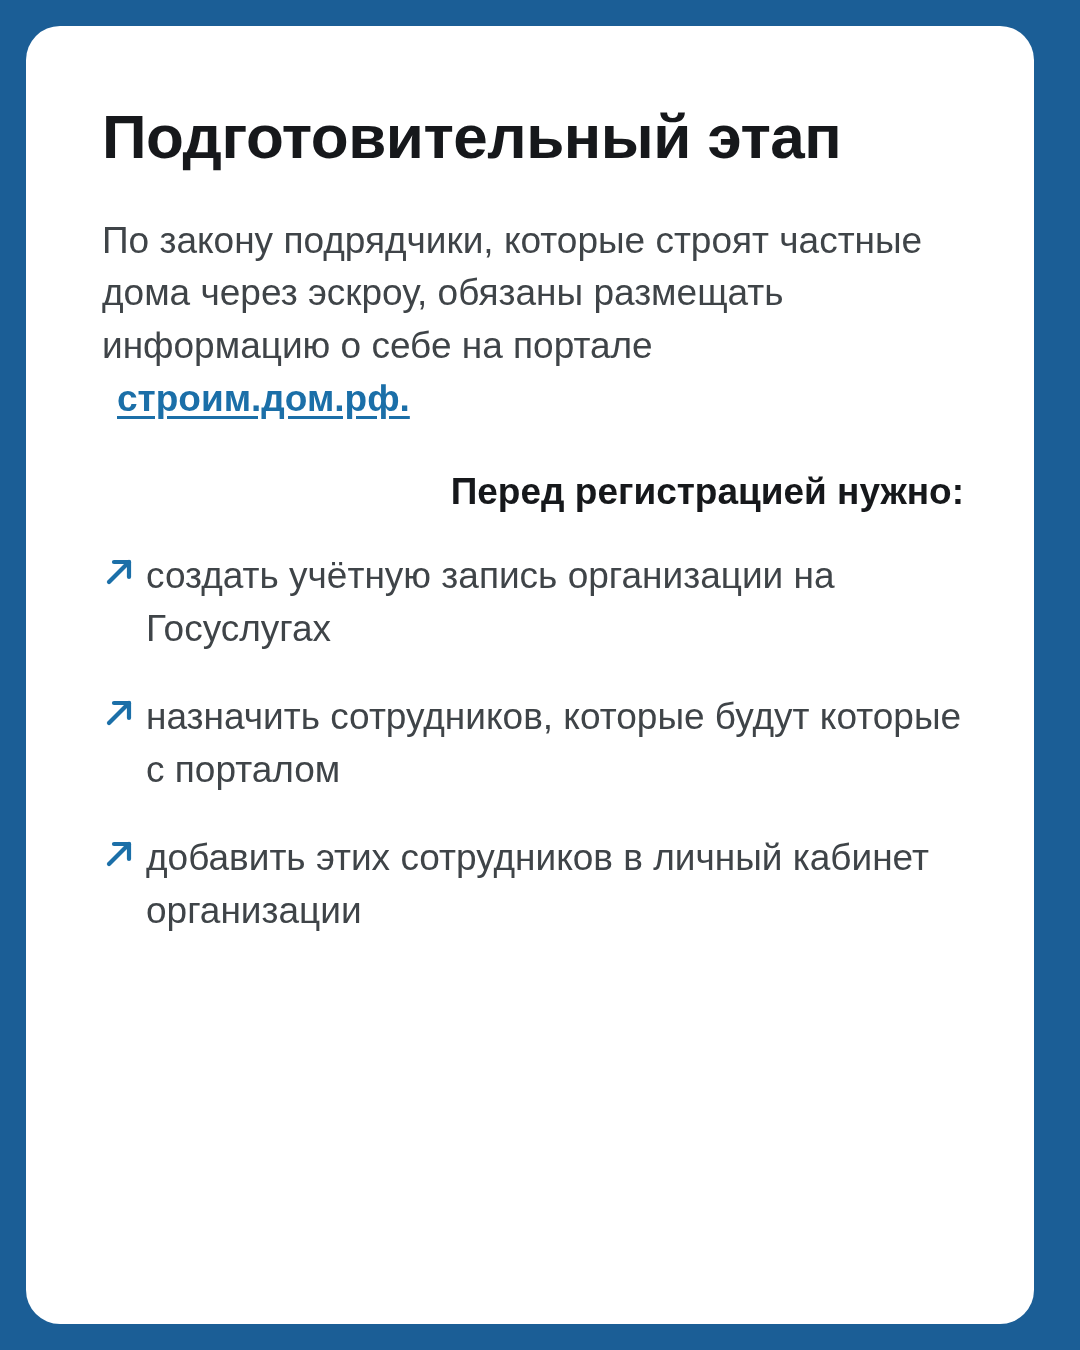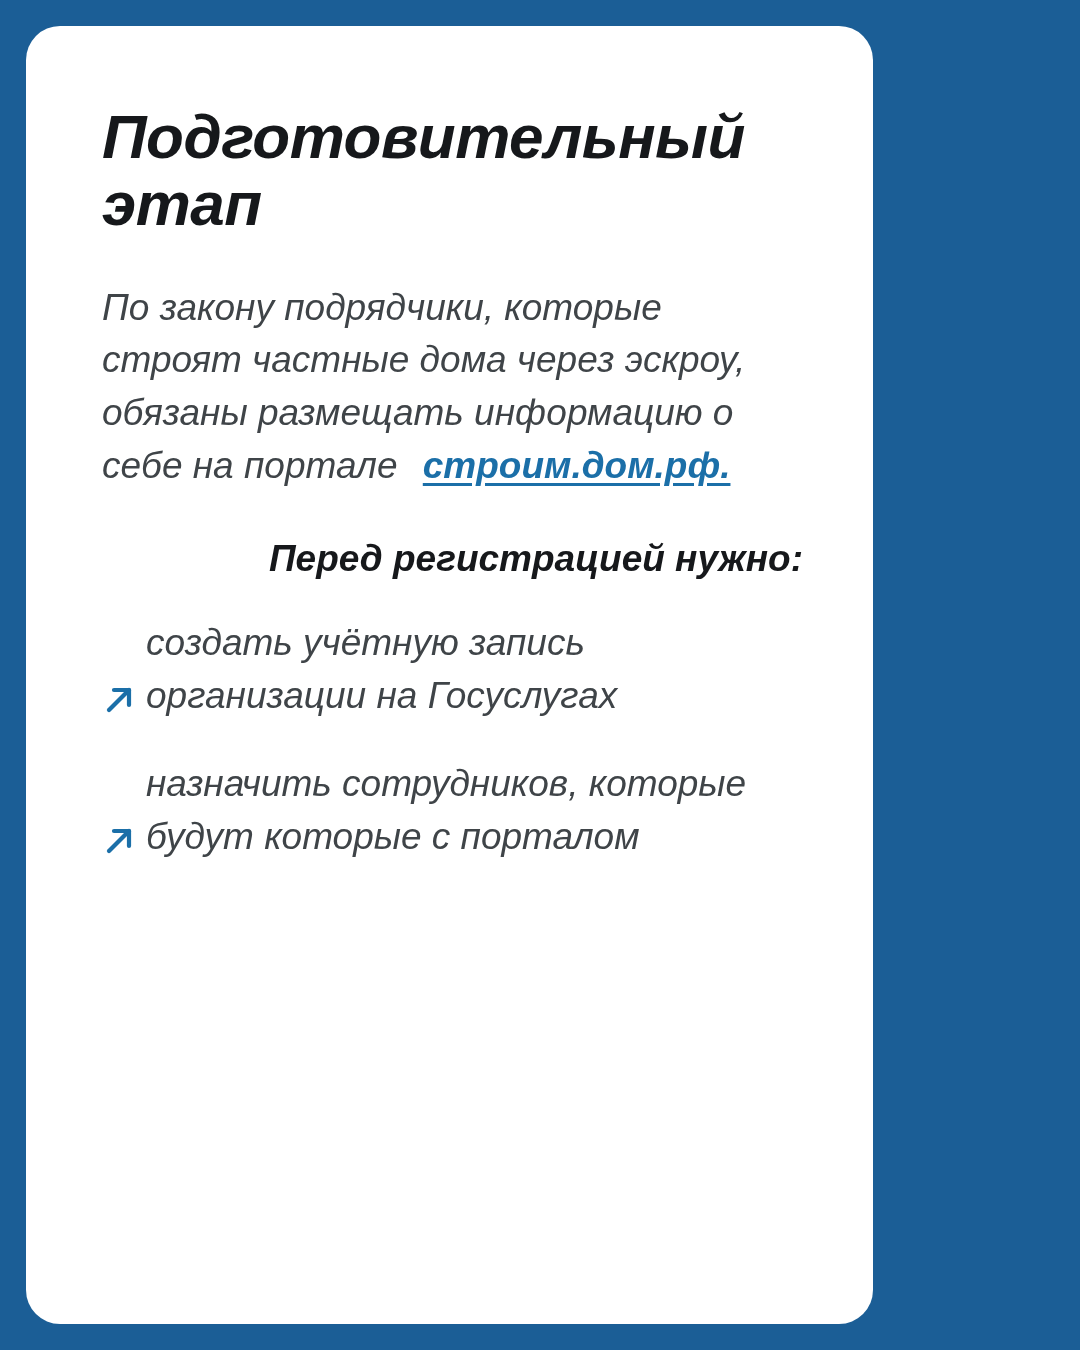--- a/index.html
+++ b/index.html
@@ -10,27 +10,26 @@
     width: 1080px;
     height: 1350px;
     background: #1B5E96;
     font-family: "Liberation Sans", sans-serif;
     overflow: hidden;
   }
   .slide {
     position: absolute;
     left: 26px;
     top: 26px;
-    width: 847px;
+    width: 1008px;
     height: 1298px;
     background: #FFFFFF;
     border-radius: 34px;
     box-sizing: border-box;
     padding: 60px 70px 40px 76px;
-    font-style: italic;
   }
   .title {
     font-size: 62px;
     font-weight: bold;
     color: #16181B;
     letter-spacing: -0.5px;
     line-height: 1.08;
     margin: 18px 0 0 0;
   }
   .intro {
@@ -53,21 +52,21 @@
     font-size: 37px;
     font-weight: bold;
     color: #16181B;
     text-align: right;
   }
   .list {
     margin-top: 34px;
   }
   .list-item {
     display: flex;
-    align-items: flex-end;
+    align-items: flex-start;
     margin-bottom: 36px;
   }
   .arrow-icon {
     flex: 0 0 auto;
     width: 36px;
     height: 44px;
     margin-right: 8px;
     position: relative;
     top: 4px;
   }
@@ -112,15 +111,26 @@
         <svg width="36" height="36" viewBox="0 0 36 36" aria-hidden="true">
           <g stroke="#1B6FA8" stroke-width="4.2" stroke-linecap="round" stroke-linejoin="round" fill="none">
             <line x1="7" y1="28" x2="27" y2="8"></line>
             <polyline points="12,8 27,8 27,23"></polyline>
           </g>
         </svg>
       </span>
       <span class="item-text">назначить сотрудников, которые будут которые с порталом</span>
     </div>
 
+    <div class="list-item">
+      <span class="arrow-icon">
+        <svg width="36" height="36" viewBox="0 0 36 36" aria-hidden="true">
+          <g stroke="#1B6FA8" stroke-width="4.2" stroke-linecap="round" stroke-linejoin="round" fill="none">
+            <line x1="7" y1="28" x2="27" y2="8"></line>
+            <polyline points="12,8 27,8 27,23"></polyline>
+          </g>
+        </svg>
+      </span>
+      <span class="item-text">добавить этих сотрудников в личный кабинет организации</span>
+    </div>
 
   </div>
 </div>
 
 </body></html>

